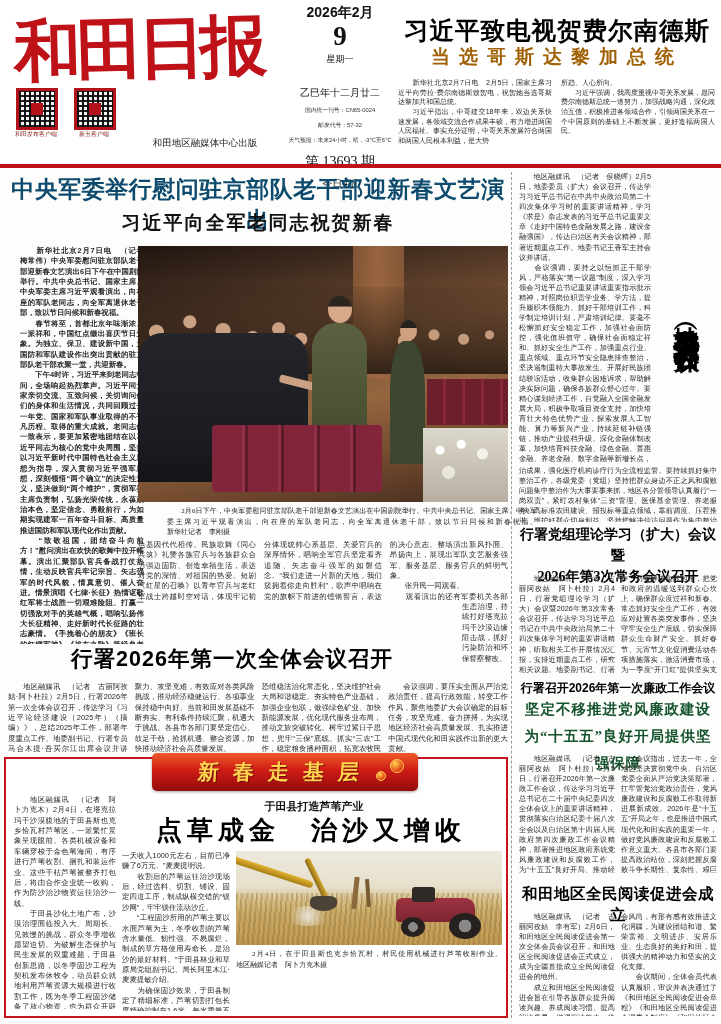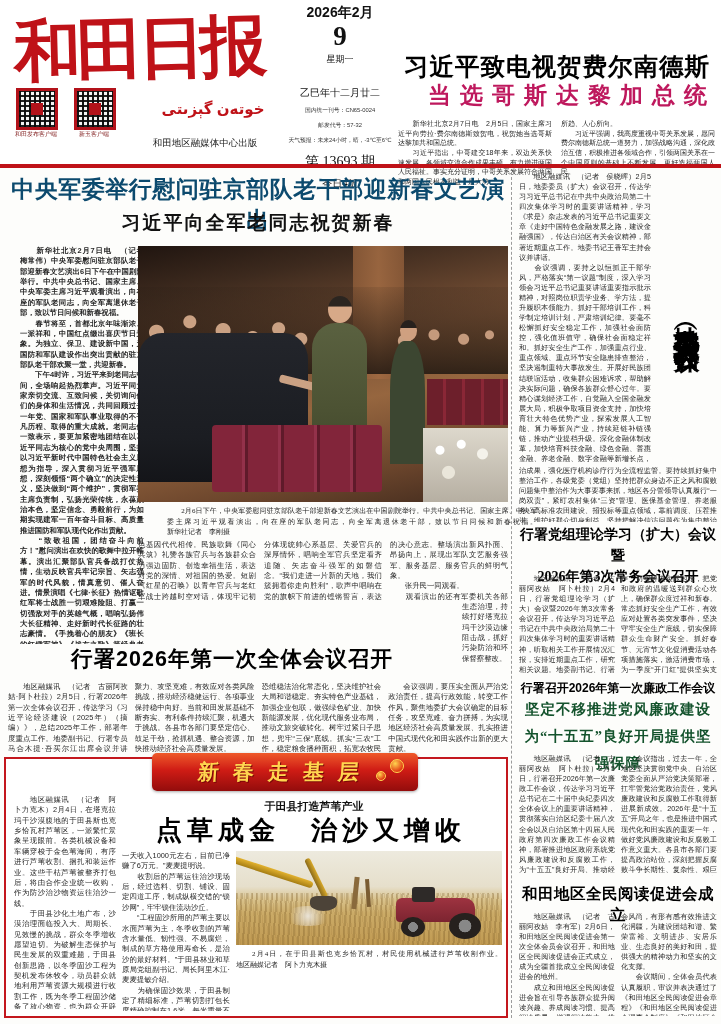--- a/index.html
+++ b/index.html
@@ -20,23 +20,23 @@
   #uyghur-title{left:128px;top:100px;width:170px;text-align:center;font-size:15px;font-weight:bold;color:#bf1218;direction:rtl;}
   #publisher{left:100px;top:137px;width:210px;text-align:center;font-size:9.5px;color:#222;}
   #center-col{left:286px;top:4px;width:108px;text-align:center;color:#111;}
   .cc-month{font-size:14px;font-weight:bold;}
   .cc-day{font-size:27px;font-weight:bold;line-height:1.1;}
   .cc-week{font-size:9px;margin-top:1px;}
   .cc-lunar{font-size:10px;font-weight:normal;margin-top:20px;}
   .cc-tiny{font-size:5.8px;margin-top:6px;color:#333;}
   .cc-issue{font-size:14px;font-weight:normal;margin-top:8px;}
   .cc-ed{font-size:10px;margin-top:6px;}
-  #top-story{left:398px;top:16px;width:318px;margin-top:36px;}
+  #top-story{left:398px;top:16px;width:318px;}
   .ts-h1{font-size:24.5px;font-weight:900;text-align:center;letter-spacing:1px;line-height:1.2;color:#000;}
-  .ts-h2{font-size:23px;font-weight:900;text-align:right;letter-spacing:9px;line-height:1.25;color:#be185d;}
+  .ts-h2{font-size:19px;font-weight:900;text-align:center;letter-spacing:9px;line-height:1.25;color:#a16207;}
   .ts-cols{display:flex;gap:9px;margin-top:9px;}
   .ts-col{width:154px;height:66px;font-size:7px;line-height:1.38;}
   #mast-rule{left:0;top:164px;width:721px;height:4px;background:#bf1218;}
   
   #main-left{left:8px;top:174px;width:500px;height:582px;}
   #cmc-h1{left:0;top:0;width:500px;font-size:23px;font-weight:900;text-align:center;letter-spacing:.5px;color:#0c4a6e;}
   #cmc-h2{left:0;top:36px;width:500px;font-size:19px;font-weight:bold;text-align:center;letter-spacing:2px;color:#111;}
   #cmc-leftcol{left:12px;top:72px;width:124px;height:398px;font-weight:bold;}
   #photo-main{left:130px;top:72px;width:370px;height:256px;overflow:hidden;
      background:linear-gradient(168deg,#201510 0%,#3d2a1e 16%,#7a5236 42%,#96663f 60%,#6b452c 82%,#402a1d 100%);}
@@ -139,21 +139,20 @@
 <div id="masthead" class="abs">
   <div class="qr" style="left:16px;top:88px;">
       <i></i>
     </div>
   <div class="qr" style="left:74px;top:88px;">
       <i></i>
     </div>
   <div class="qr-label" style="left:10px;top:130px;">和田发布客户端</div>
   <div class="qr-label" style="left:68px;top:130px;">新玉客户端</div>
   <div id="paper-title" class="abs serif">和田日报</div>
-  <div id="uyghur-title" class="abs">خوتەن گېزىتى</div>
   <div id="publisher" class="abs">和田地区融媒体中心出版</div>
 
   <div id="center-col" class="abs">
     <div class="cc-month">2026年2月</div>
     <div class="cc-day serif">9</div>
     <div class="cc-week">星期一</div>
     <div class="cc-lunar">乙巳年十二月廿二</div>
     <div class="cc-tiny">国内统一刊号：CN65-0024</div>
     <div class="cc-tiny">邮发代号：57-32</div>
     <div class="cc-tiny">天气预报：未来24小时，晴，-3℃至6℃</div>

